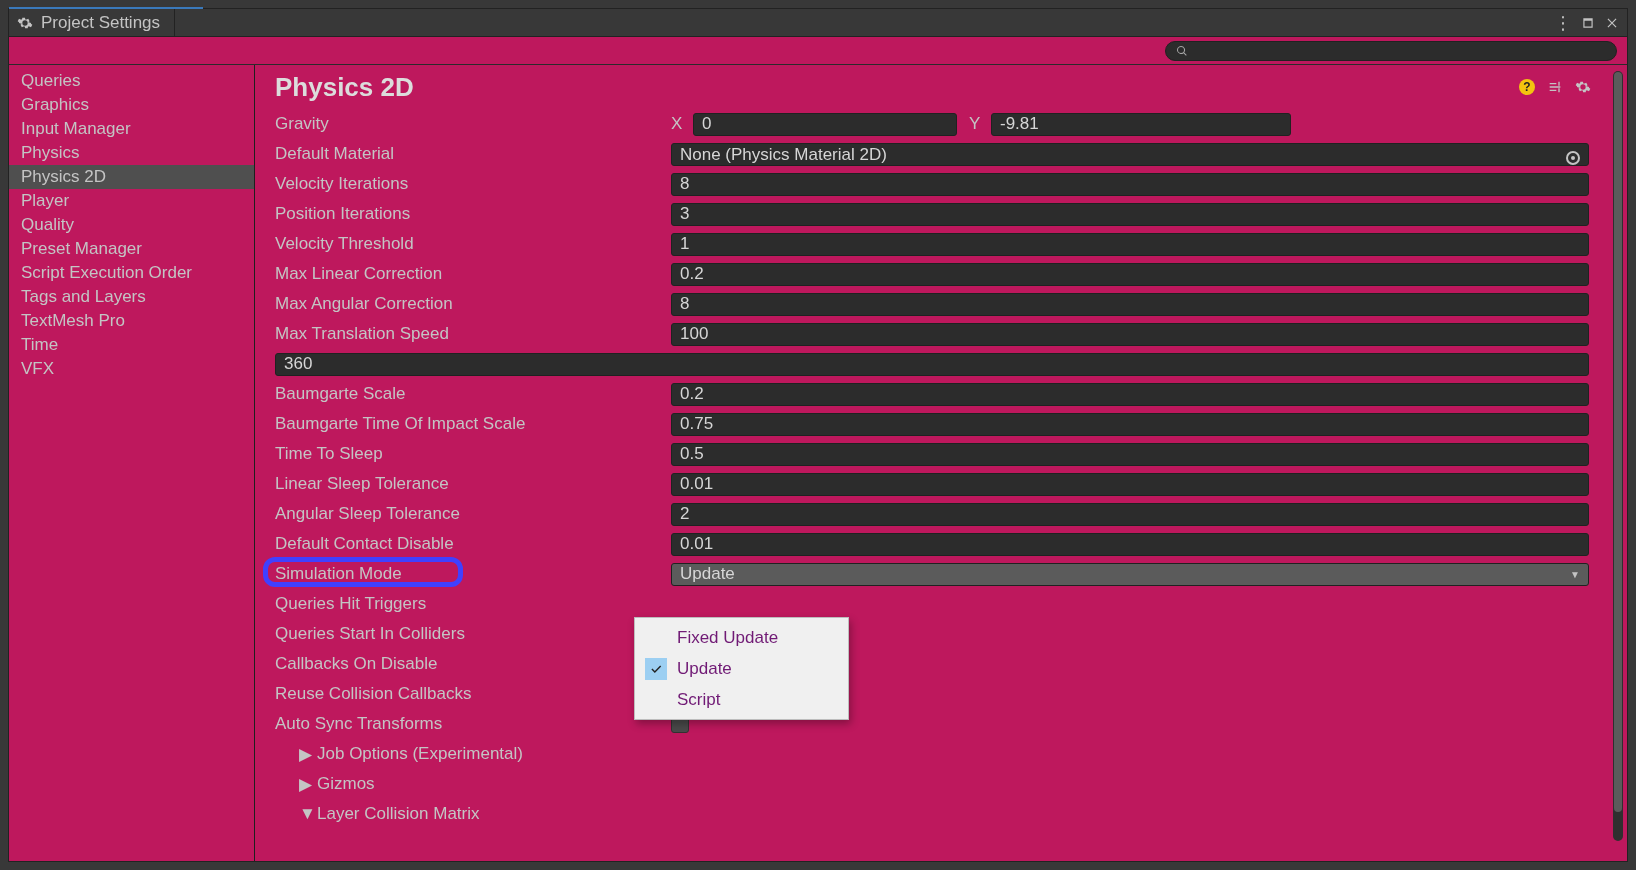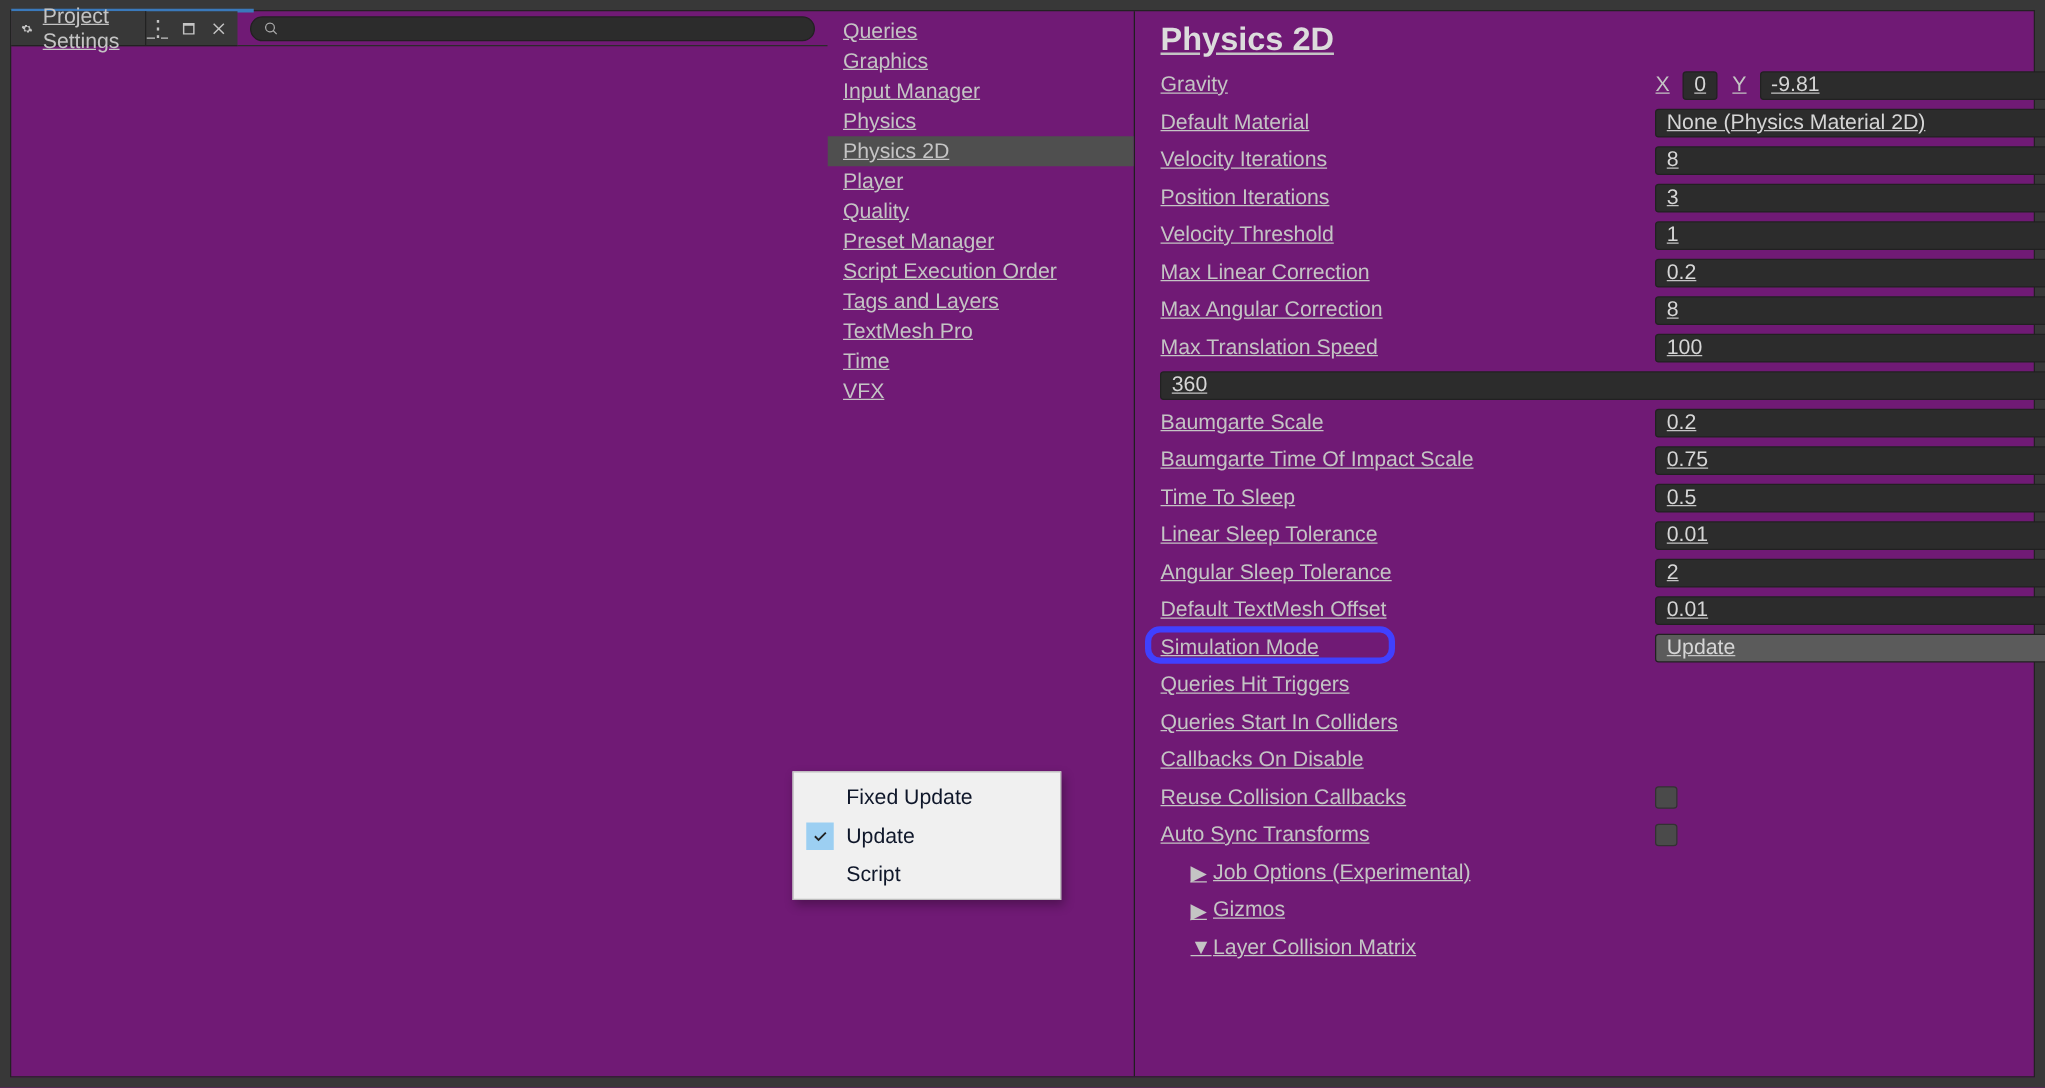--- a/index.html
+++ b/index.html
@@ -9,24 +9,24 @@
     font-family: "Segoe UI", Arial, sans-serif;
     font-size: 17px;
     width: 1636px;
     height: 870px;
     overflow: hidden;
     position: relative;
   }
   .root {
     position: absolute;
     inset: 8px;
-    background: #701a75;
+    background: #be185d;
     border: 1px solid #222;
     display: flex;
-    text-decoration: underline;
+    flex-direction: column;
   }
   .active-strip {
     position: absolute;
     top: -2px; left: 0; width: 194px; height: 3px;
     background: #3a79bb;
   }
   .titlebar {
     height: 28px;
     display: flex;
     align-items: center;
@@ -195,20 +195,21 @@
     min-width: 0;
   }
   .dropdown.active { background: #5b5b5b; }
   .num { flex: 1; }
   .pair-label { width: 14px; text-align: left; color: #c4c4c4; }
   .pair-group { display: flex; align-items: center; gap: 8px; flex: 1; }
   .pair-group.short { flex: 0 0 620px; }
   .objfield {
     flex: 1;
     justify-content: space-between;
+    align-items: flex-end;
   }
   .objfield .circ {
     width: 14px; height: 14px;
     border: 2px solid #c4c4c4;
     border-radius: 50%;
     position: relative;
   }
   .objfield .circ::after {
     content: "";
     position: absolute;
@@ -232,21 +233,21 @@
     width: 12px;
     color: #c4c4c4;
   }
   
   .popup {
     position: absolute;
     left: 634px;
     top: 617px;
     width: 215px;
     background: #f0f0f0;
-    color: #0f172a;
+    color: #701a75;
     border: 1px solid #bdbdbd;
     box-shadow: 2px 4px 8px rgba(0,0,0,0.3);
     z-index: 50;
     padding: 4px 0;
   }
   .popup-item {
     display: flex;
     align-items: center;
     height: 31px;
     padding: 0 14px 0 10px;
@@ -476,21 +477,21 @@
           </div>
         <div class="row">
             <div class="label">Angular Sleep Tolerance</div>
             <div class="value">
               <div class="input num">
                 <span>2</span>
               </div>
             </div>
           </div>
         <div class="row">
-            <div class="label">Default TextMesh Offset</div>
+            <div class="label">Default Contact Disable</div>
             <div class="value">
               <div class="input num">
                 <span>0.01</span>
               </div>
             </div>
           </div>
 
         <div class="row">
           <div class="highlight-ring"></div>
           <div class="label">Simulation Mode</div>

